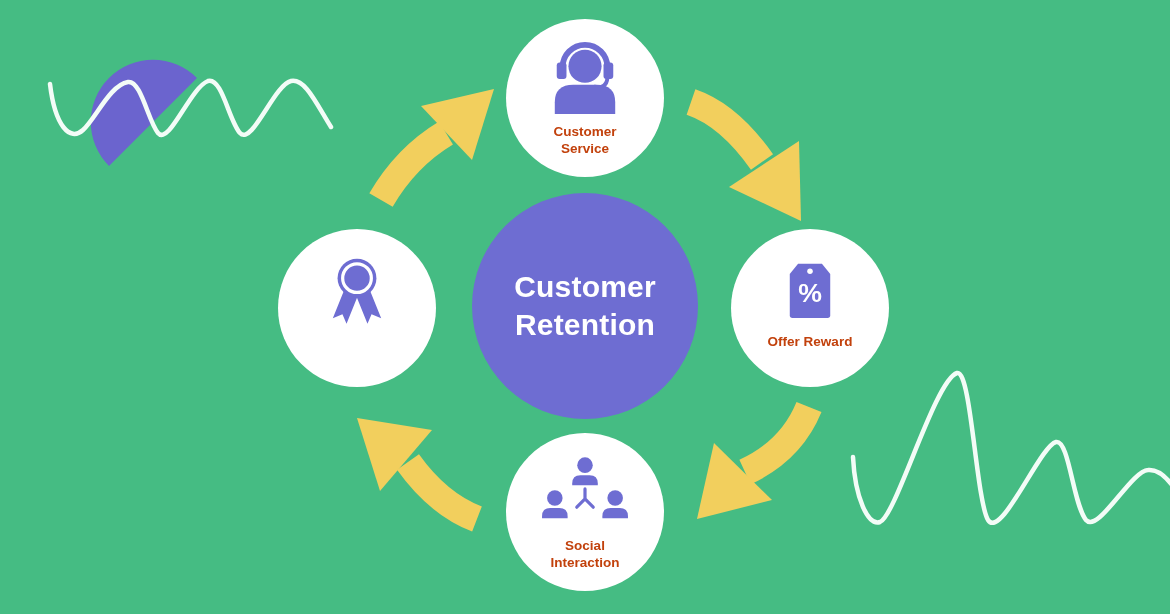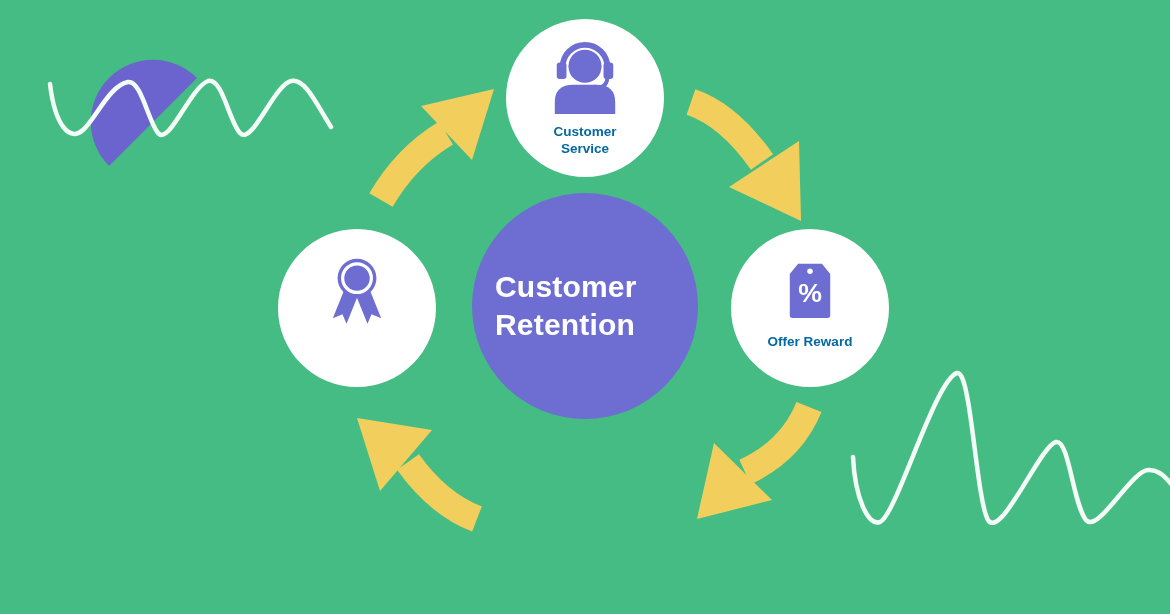--- a/index.html
+++ b/index.html
@@ -9,39 +9,39 @@
     font-family:"Liberation Sans", sans-serif;
   }
   .deco-layer { position:absolute; left:0; top:0; width:1170px; height:614px; }
   .center-circle {
     position:absolute; left:472px; top:193px; width:226px; height:226px;
     background:#6E6DD2; border-radius:50%;
     display:flex; align-items:center; justify-content:center;
   }
   .center-label {
     color:#FFFFFF; font-weight:bold; font-size:30px; line-height:38px;
-    text-align:left; width:180px; letter-spacing:0.2px;
+    text-align:center; width:180px; letter-spacing:0.2px;
   }
   .node {
     position:absolute; width:158px; height:158px;
     background:#FFFFFF; border-radius:50%;
   }
   #node-customer-service   { left:506px; top:19px;  }
   #node-offer-deals        { left:731px; top:229px; }
   #node-social-interaction { left:506px; top:433px; }
   #node-customer-reward    { left:278px; top:229px; }
   .node-icon { position:absolute; left:50%; transform:translateX(-50%); }
   #node-customer-service   .node-icon { top:21px; }
   #node-offer-deals        .node-icon { top:33px; }
   #node-social-interaction .node-icon { top:23px; }
   #node-customer-reward    .node-icon { top:25px; }
   .node-label {
     position:absolute; top:104px; left:0; right:0;
     text-align:center; font-size:13.5px; font-weight:bold;
-    color:#0369a1; line-height:17px;
+    color:#c2410c; line-height:17px;
   }
   .node-label span { display:inline-block; max-width:98px; }
 </style>
 </head>
 <body>
 
 <div class="stage">
 
   <svg class="deco-layer" viewBox="0 0 1170 614">
 
@@ -98,20 +98,34 @@
     <svg class="node-icon" width="46" height="57" viewBox="0 0 50 62">
       <path d="M 3,13 L 12,2 L 38,2 L 47,13 L 47,58 Q 47,61 44,61 L 6,61 Q 3,61 3,58 Z" fill="#6E6DD2"></path>
       <circle cx="25" cy="10" r="3" fill="#FFFFFF"></circle>
       <text x="25" y="44" font-size="29" font-weight="bold" fill="#FFFFFF" text-anchor="middle">%</text>
     </svg>
     <div class="node-label">
       <span>Offer Reward</span>
     </div>
   </div>
 
+  <div class="node" id="node-social-interaction">
+    <svg class="node-icon" width="92" height="64" viewBox="0 0 100 70">
+      <circle cx="50" cy="10" r="8.5" fill="#6E6DD2"></circle>
+      <path d="M 36,32 V 30 Q 36,21 45,21 H 55 Q 64,21 64,30 V 32 Z" fill="#6E6DD2"></path>
+      <path d="M 50,47 L 50,36 M 50,47 L 41,56 M 50,47 L 59,56" fill="none" stroke="#6E6DD2" stroke-width="3.5" stroke-linecap="round"></path>
+      <circle cx="17" cy="46" r="8.5" fill="#6E6DD2"></circle>
+      <path d="M 3,68 V 66 Q 3,57 12,57 H 22 Q 31,57 31,66 V 68 Z" fill="#6E6DD2"></path>
+      <circle cx="83" cy="46" r="8.5" fill="#6E6DD2"></circle>
+      <path d="M 69,68 V 66 Q 69,57 78,57 H 88 Q 97,57 97,66 V 68 Z" fill="#6E6DD2"></path>
+    </svg>
+    <div class="node-label">
+      <span>Social Interaction</span>
+    </div>
+  </div>
 
   <div class="node" id="node-customer-reward">
     <svg class="node-icon" width="74" height="76" viewBox="0 0 80 82">
       <g transform="rotate(-22 40 26)">
         <path d="M 32,30 L 32,76 L 40,68 L 48,76 L 48,30 Z" fill="#6E6DD2"></path>
       </g>
       <g transform="rotate(22 40 26)">
         <path d="M 32,30 L 32,76 L 40,68 L 48,76 L 48,30 Z" fill="#6E6DD2"></path>
       </g>
       <circle cx="40" cy="26" r="21" fill="#6E6DD2"></circle>

